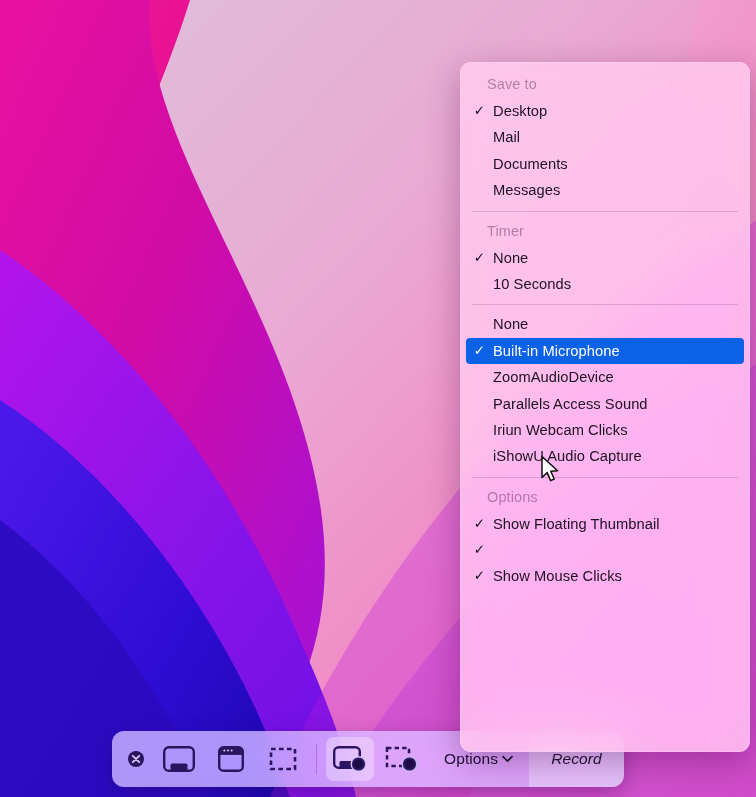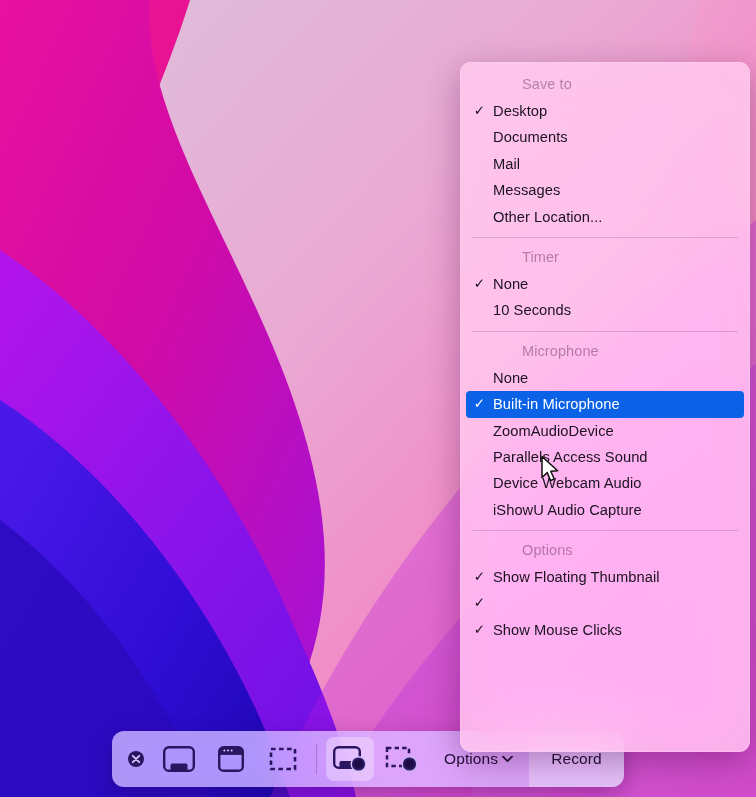--- a/index.html
+++ b/index.html
@@ -29,21 +29,20 @@
     overflow:hidden;
     z-index:30;
   }
 
   .menu-section-header{
     font-size:14.5px;
     color:rgba(70,30,70,0.42);
     padding:4px 4px 5px 27px;
     letter-spacing:0.1px;
     line-height:18px;
-    margin-left:35px;
   }
 
   .menu-item{
     position:relative;
     height:26.4px;
     line-height:26.4px;
     font-size:14.7px;
     color:#1b1220;
     padding-left:27px;
     margin:0 6px;
@@ -110,20 +109,21 @@
     padding:0 16px;
     font-size:15.5px;
     color:#1c1030;
     letter-spacing:0.1px;
   }
   .tb-text-btn.record{
     background:rgba(255,255,255,0.30);
     border-radius:0 12px 12px 0;
     margin-right:-7px;
     padding:0 22px;
+    font-style:italic;
   }
 
   
   #cursor{
     position:absolute;
     left:540px; top:455px;
     width:22px; height:30px;
     z-index:60;
     pointer-events:none;
   }
@@ -245,35 +245,33 @@
   </div>
 
   <div class="tb-text-btn record">
     <span>Record</span>
   </div>
 </div>
 
 <div id="options-menu">
     <div class="menu-section-header">Save to</div>
     <div class="menu-item"><span class="check">✓</span><span>Desktop</span></div>
+    <div class="menu-item"><span class="check"></span><span>Mail</span></div>
     <div class="menu-item"><span class="check"></span><span>Documents</span></div>
-    <div class="menu-item"><span class="check"></span><span>Mail</span></div>
     <div class="menu-item"><span class="check"></span><span>Messages</span></div>
-    <div class="menu-item"><span class="check"></span><span>Other Location...</span></div>
     <div class="menu-divider"></div>
     <div class="menu-section-header">Timer</div>
     <div class="menu-item"><span class="check">✓</span><span>None</span></div>
     <div class="menu-item"><span class="check"></span><span>10 Seconds</span></div>
     <div class="menu-divider"></div>
-    <div class="menu-section-header">Microphone</div>
     <div class="menu-item"><span class="check"></span><span>None</span></div>
     <div class="menu-item selected"><span class="check">✓</span><span>Built-in Microphone</span></div>
     <div class="menu-item"><span class="check"></span><span>ZoomAudioDevice</span></div>
     <div class="menu-item"><span class="check"></span><span>Parallels Access Sound</span></div>
-    <div class="menu-item"><span class="check"></span><span>Device Webcam Audio</span></div>
+    <div class="menu-item"><span class="check"></span><span>Iriun Webcam Clicks</span></div>
     <div class="menu-item"><span class="check"></span><span>iShowU Audio Capture</span></div>
     <div class="menu-divider"></div>
     <div class="menu-section-header">Options</div>
     <div class="menu-item"><span class="check">✓</span><span>Show Floating Thumbnail</span></div>
     <div class="menu-item"><span class="check">✓</span></div>
     <div class="menu-item"><span class="check">✓</span><span>Show Mouse Clicks</span></div>
   </div>
 
 <svg id="cursor" viewBox="0 0 22 30" style="left: 540px; top: 455px;">
   <path d="M2,1.5 L2,22.5 L7.2,17.6 L10.6,25.6 L14.2,24.0 L10.8,16.2 L17.6,15.8 Z" fill="#ffffff" stroke="#101010" stroke-width="1.5" stroke-linejoin="round"></path>

